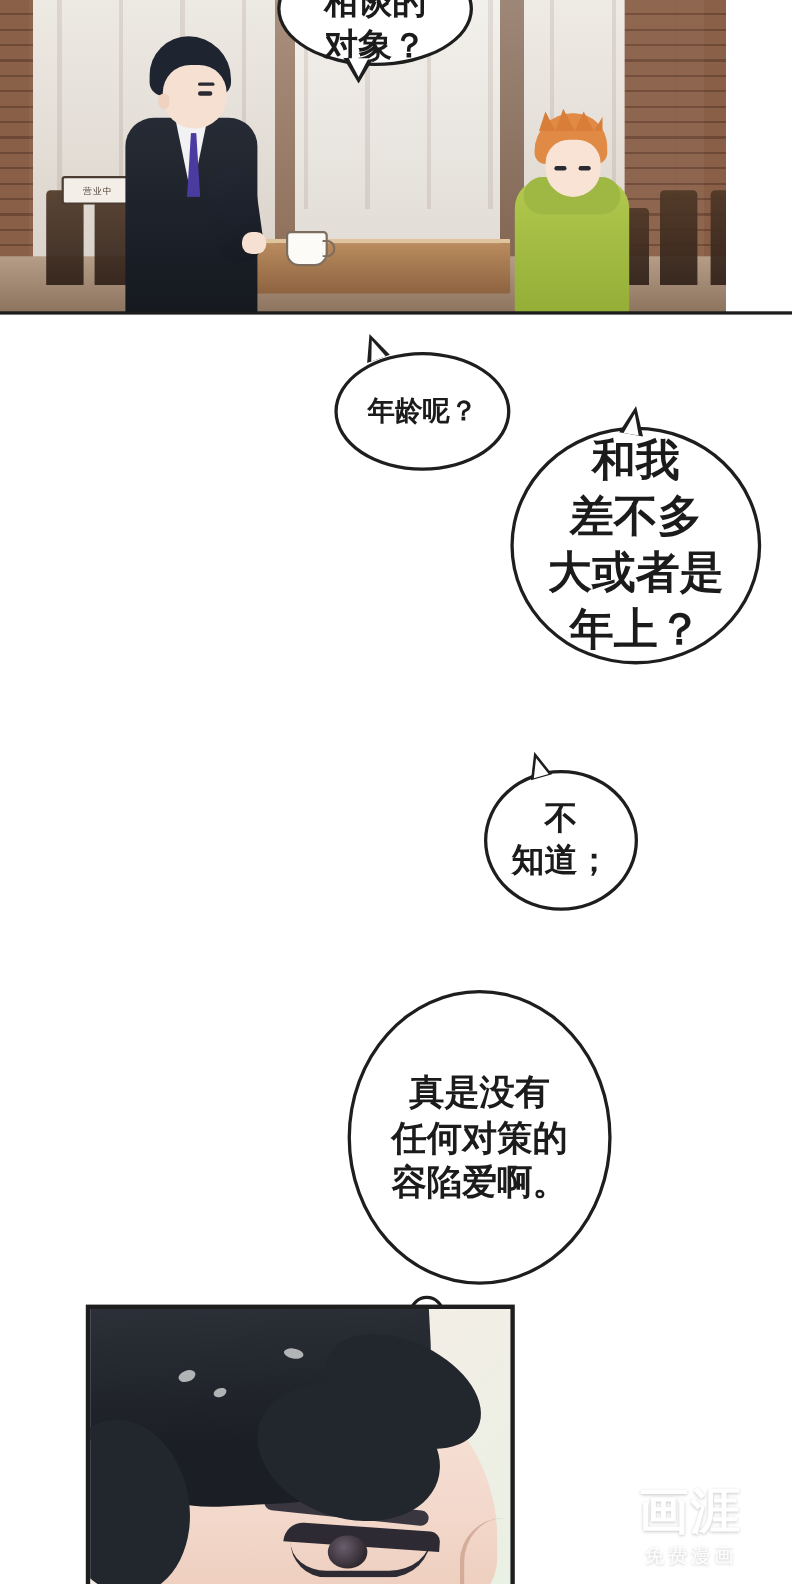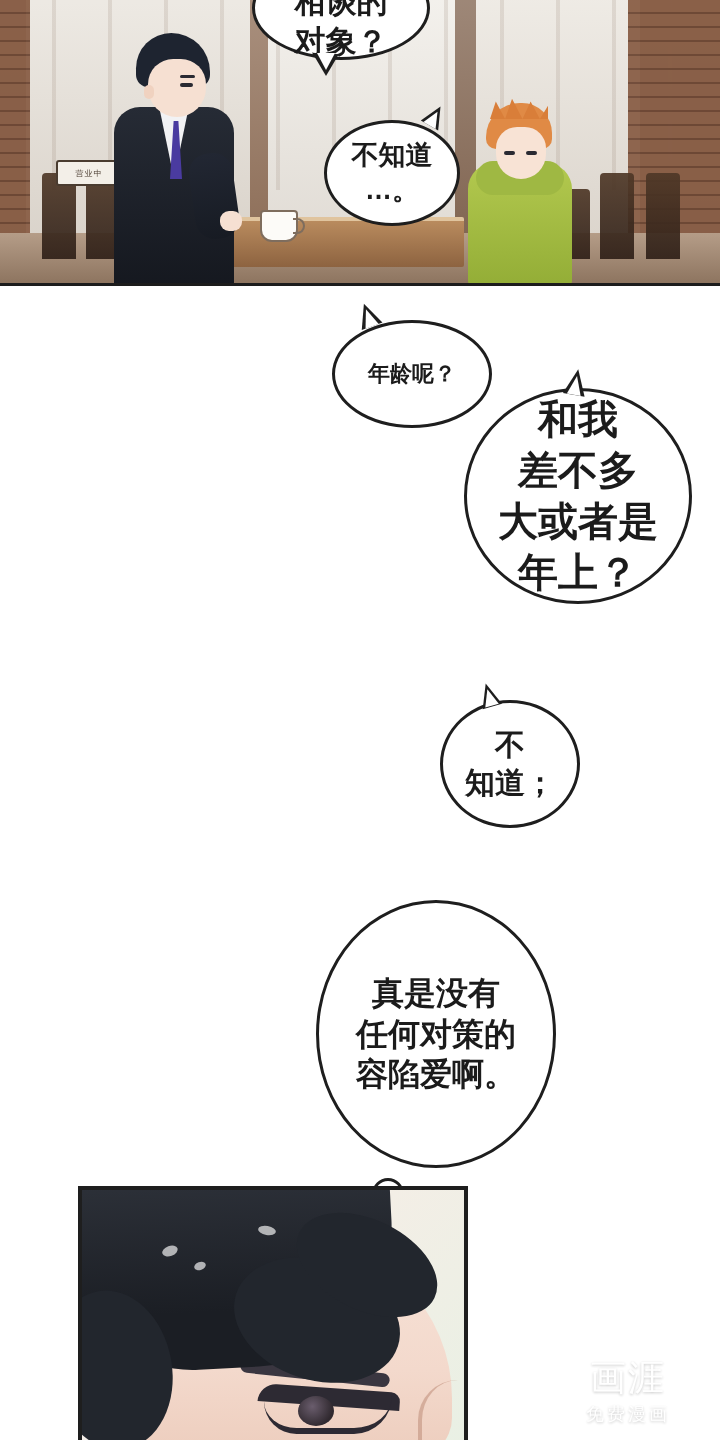--- a/index.html
+++ b/index.html
@@ -16,21 +16,21 @@
     height: 1440px;
     overflow: hidden;
     background: #ffffff;
   }
 
   
   .panel-cafe {
     position: absolute;
     left: 0;
     top: 0;
-    width: 720px;
+    width: 660px;
     height: 285px;
     overflow: hidden;
     background: #6d28d9;
     font-family: Liberation Serif, serif;
   }
   .cafe-wall {
     position: absolute;
     inset: 0;
     background:
       linear-gradient(to bottom, rgba(255,255,255,0.25), rgba(120,100,85,0.15)),
@@ -308,23 +308,23 @@
     content: "";
     position: absolute;
     left: -7px; top: 6px;
     border-left: 7px solid transparent;
     border-right: 7px solid transparent;
     border-bottom: 16px solid #ffffff;
   }
 
   
   #bubble-3 {
-    left: 332px; top: 320px;
+    left: 304px; top: 320px;
     width: 160px; height: 108px;
-    font-size: 22px;
+    font-size: 25px;
   }
   #bubble-3 .tail {
     left: 22px; top: -20px;
     border-left: 11px solid transparent;
     border-right: 11px solid transparent;
     border-bottom: 24px solid #1e1e1e;
     transform: rotate(-20deg);
   }
   #bubble-3 .tail:after {
     content: "";
@@ -500,22 +500,22 @@
   .watermark {
     position: absolute;
     right: 14px; bottom: 14px;
     width: 156px;
     text-align: center;
     color: #ffffff;
     opacity: 0.92;
     user-select: none;
   }
   .watermark .wm-logo {
-    font-size: 36px;
-    font-weight: 400;
+    font-size: 45px;
+    font-weight: 700;
     letter-spacing: 2px;
     line-height: 1;
     text-shadow: 0 1px 3px rgba(0,0,0,0.25);
   }
   .watermark .wm-sub {
     margin-top: 6px;
     font-size: 18px;
     font-weight: 400;
     letter-spacing: 3px;
     text-shadow: 0 1px 3px rgba(0,0,0,0.25);
@@ -561,22 +561,20 @@
       <div class="hair-spike"></div>
       <div class="face"></div>
       <div class="eye"></div>
       <div class="eye2"></div>
     </div>
   </div>
   <div class="panel-border-bottom"></div>
 
   <div class="bubble" id="bubble-1">相谈的
 对象？<span class="tail"></span></div>
-  <div class="bubble" id="bubble-2">不知道
-…。<span class="tail"></span></div>
   <div class="bubble" id="bubble-3">年龄呢？<span class="tail"></span></div>
   <div class="bubble" id="bubble-4">和我
 差不多
 大或者是
 年上？<span class="tail"></span></div>
   <div class="bubble" id="bubble-6">不
 知道；<span class="tail"></span></div>
   <div class="bubble" id="bubble-7">真是没有
 任何对策的
 容陷爱啊。</div>

